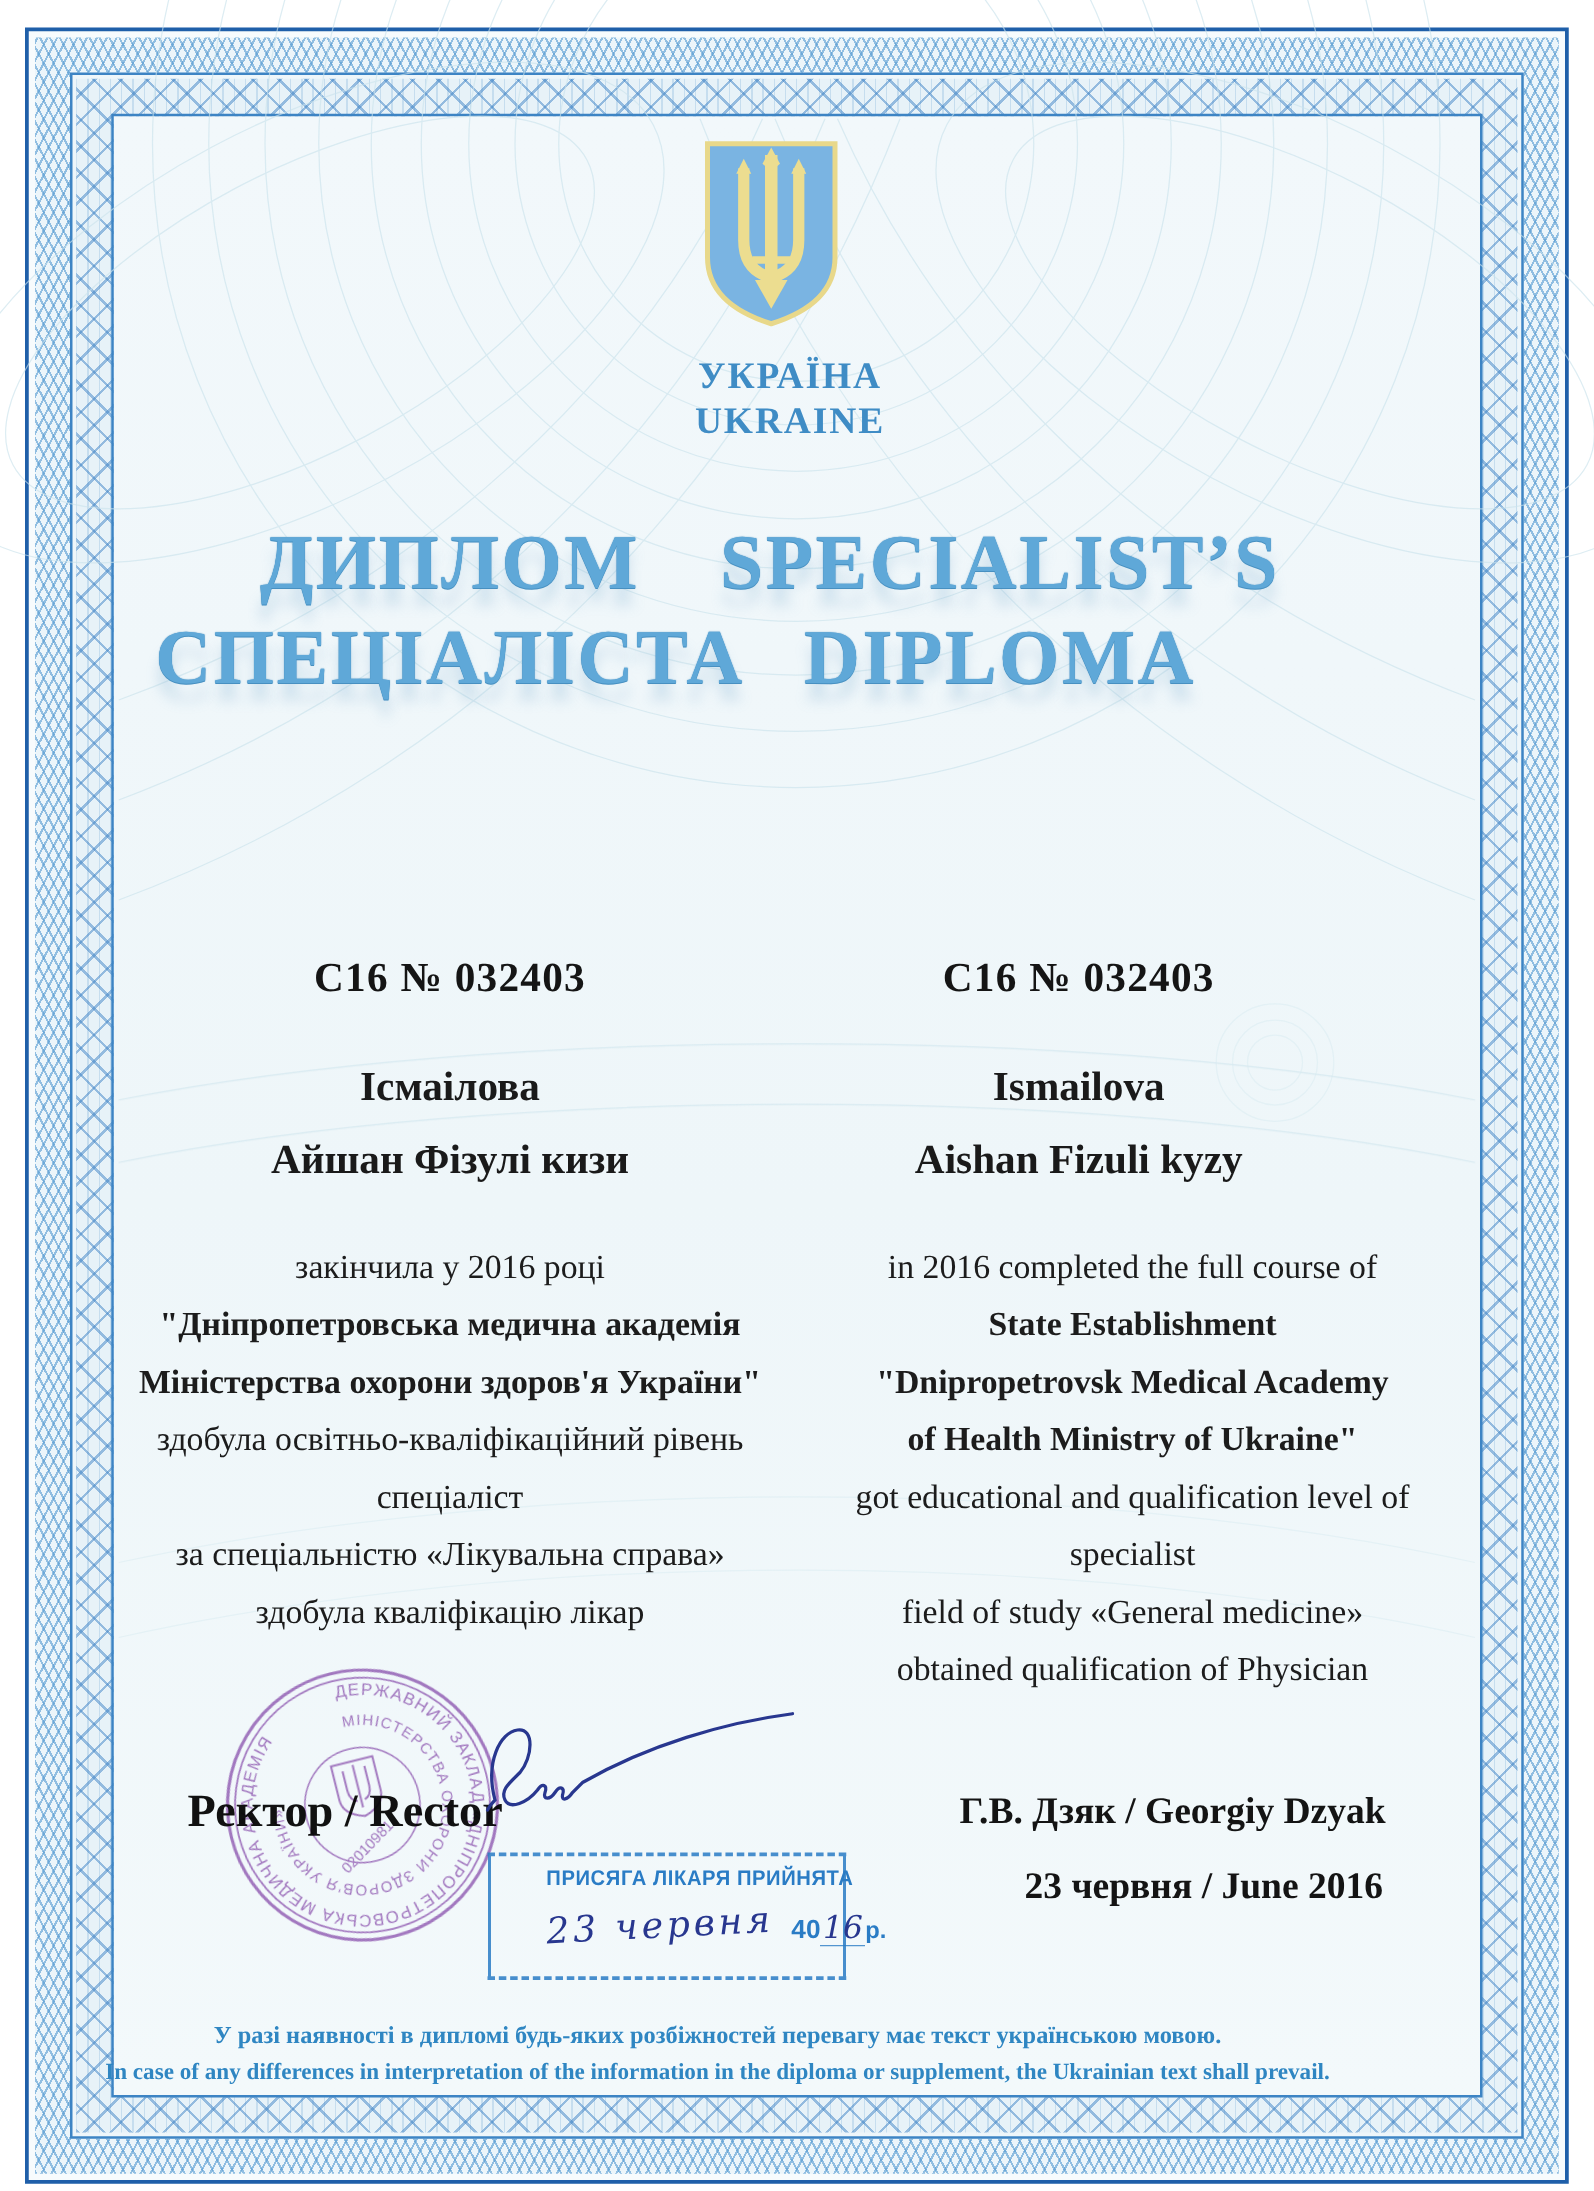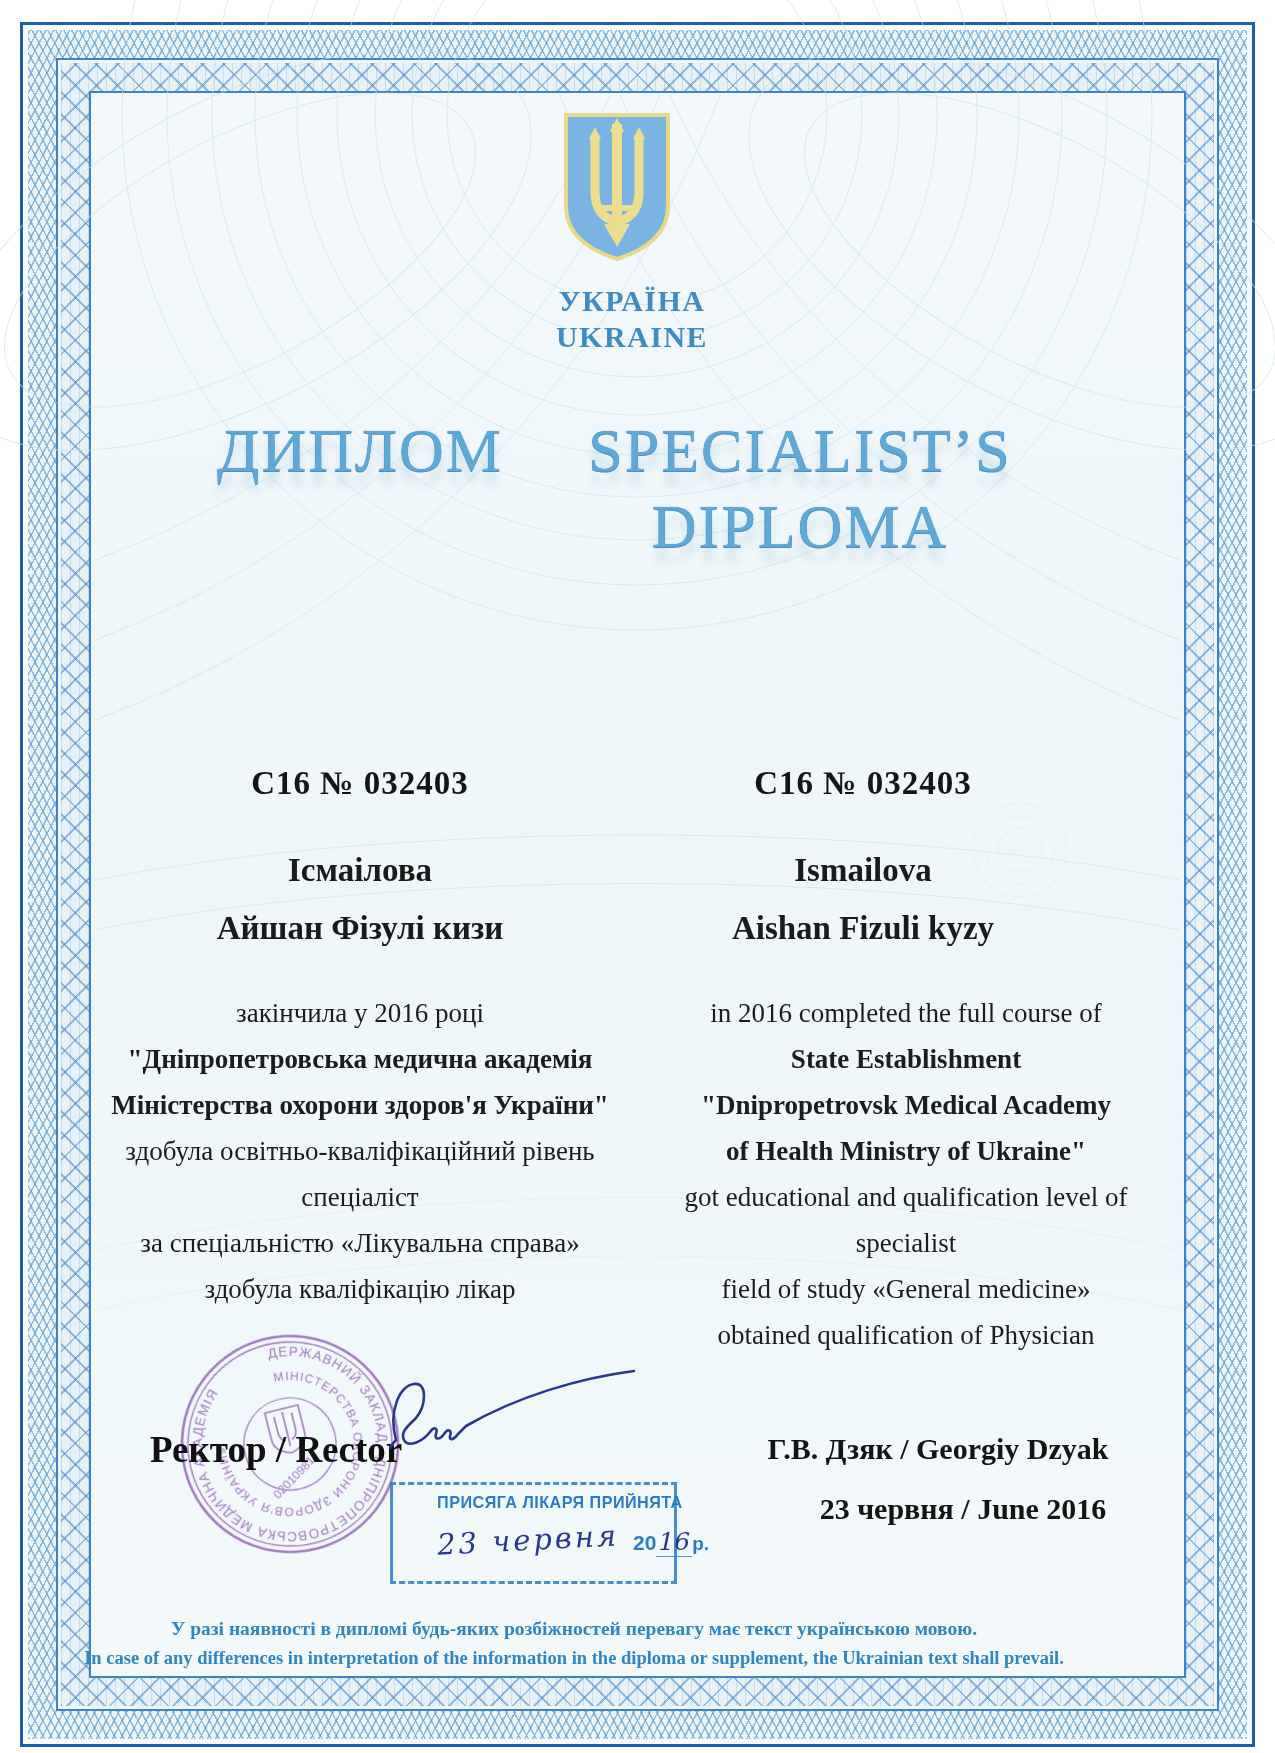--- a/index.html
+++ b/index.html
@@ -20,21 +20,21 @@
       repeating-linear-gradient(-45deg, rgba(64,132,198,.5) 0 2px, transparent 2px 15px),
       repeating-linear-gradient(90deg, rgba(100,160,210,.25) 0 1px, transparent 1px 9px),
       #e7f2f8;}
   .frame-line3{position:absolute;top:91px;left:89px;right:89px;bottom:75px;border:2px solid #3d84c4;
     background:linear-gradient(180deg,#f2f8fb 0%,#eef6f9 55%,#f3f9fb 100%);}
 
   .guilloche{position:absolute;inset:0;pointer-events:none;}
 
   
   .country{position:absolute;width:400px;text-align:center;font-weight:bold;font-size:30px;color:#3f8cc5;letter-spacing:1.5px;}
-  .big-title{position:absolute;width:620px;text-align:center;font-weight:normal;font-size:62px;line-height:76px;
+  .big-title{position:absolute;width:620px;text-align:center;font-weight:bold;font-size:62px;line-height:76px;
     color:#5fa8d8;letter-spacing:2px;
     text-shadow:0 0 1px #3e88bb, 0 1px 0 #4a92c2, 0 14px 10px rgba(110,165,205,.28);}
   .serial{position:absolute;width:500px;text-align:center;font-weight:bold;font-size:33px;color:#151515;letter-spacing:1px;}
   .holder-line{position:absolute;width:560px;text-align:center;font-weight:bold;font-size:33px;color:#1a1a1a;}
   .body-col{position:absolute;}
   .body-col .line{height:46px;display:flex;align-items:center;justify-content:center;font-size:27px;color:#1c1c1c;white-space:nowrap;}
   .body-col .line.bold{font-weight:bold;}
   .rector-label{position:absolute;left:150px;top:1428px;font-weight:bold;font-size:37px;color:#111;}
   .rector-name{position:absolute;top:1432px;left:938px;transform:translateX(-50%);font-weight:bold;font-size:30px;color:#141414;white-space:nowrap;}
   .sign-date{position:absolute;top:1492px;left:963px;transform:translateX(-50%);font-weight:bold;font-size:30px;color:#141414;white-space:nowrap;}
@@ -116,20 +116,21 @@
       <path d="M57,6 l7,13 -7,6 -7,-6 z"></path>
       <path d="M44,112 h26 l-13,23 z"></path>
     </g>
   </svg>
 
   <div class="country" style="left:432px;top:284px;">УКРАЇНА</div>
   <div class="country" style="left:432px;top:320px;">UKRAINE</div>
 
   <div class="big-title" style="left:50px;top:412px;">
     <div>ДИПЛОМ</div>
+    <div>СПЕЦІАЛІСТА</div>
   </div>
   <div class="big-title" style="left:490px;top:412px;">
     <div>SPECIALIST’S</div>
     <div>DIPLOMA</div>
   </div>
 
   <div class="serial" style="left:110px;top:765px;">С16 № 032403</div>
   <div class="serial" style="left:613px;top:765px;">C16 № 032403</div>
 
   <div class="holder-line" style="left:80px;top:852px;">Ісмаілова</div>
@@ -186,21 +187,21 @@
   </svg>
 
   <svg class="signature-svg" viewBox="0 0 275 112">
     <path d="M12,86 C14,82 16,80 18,78 C10,48 22,24 36,22 C50,20 48,44 38,56 C30,64 22,70 26,78 C30,86 44,80 52,70 C56,64 60,66 58,72 C56,78 62,78 66,72 C70,66 74,68 72,74 C71,79 76,78 80,72 L88,64 C140,34 202,16 256,9" fill="none" stroke="#28378f" stroke-width="2.6" stroke-linecap="round"></path>
   </svg>
 
   <div class="oath-stamp">
     <div class="oath-line1">ПРИСЯГА ЛІКАРЯ ПРИЙНЯТА</div>
     <div class="oath-line2">
       <span class="hw oath-day">23 червня</span>
-      <span class="oath-20">20</span>
+      <span class="oath-20">40</span>
       <span class="hw oath-16">16</span>
       <span class="oath-r">р.</span>
     </div>
   </div>
 
   <div class="rector-name">Г.В. Дзяк / Georgiy Dzyak</div>
   <div class="sign-date">23 червня / June 2016</div>
 
   <div class="footer-line footer-uk">У разі наявності в дипломі будь-яких розбіжностей перевагу має текст українською мовою.</div>
   <div class="footer-line footer-en">In case of any differences in interpretation of the information in the diploma or supplement, the Ukrainian text shall prevail.</div>

